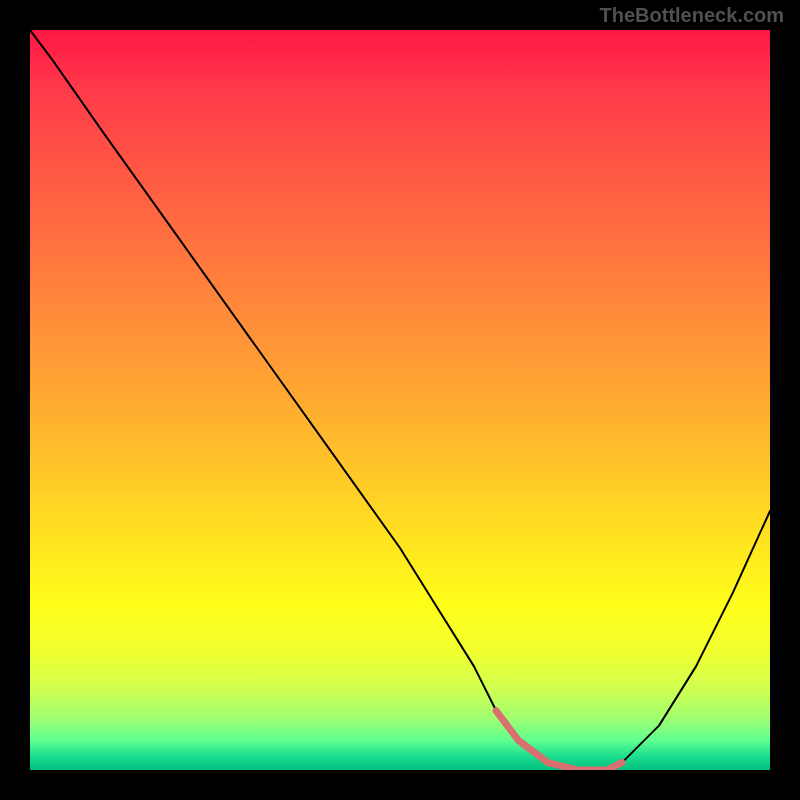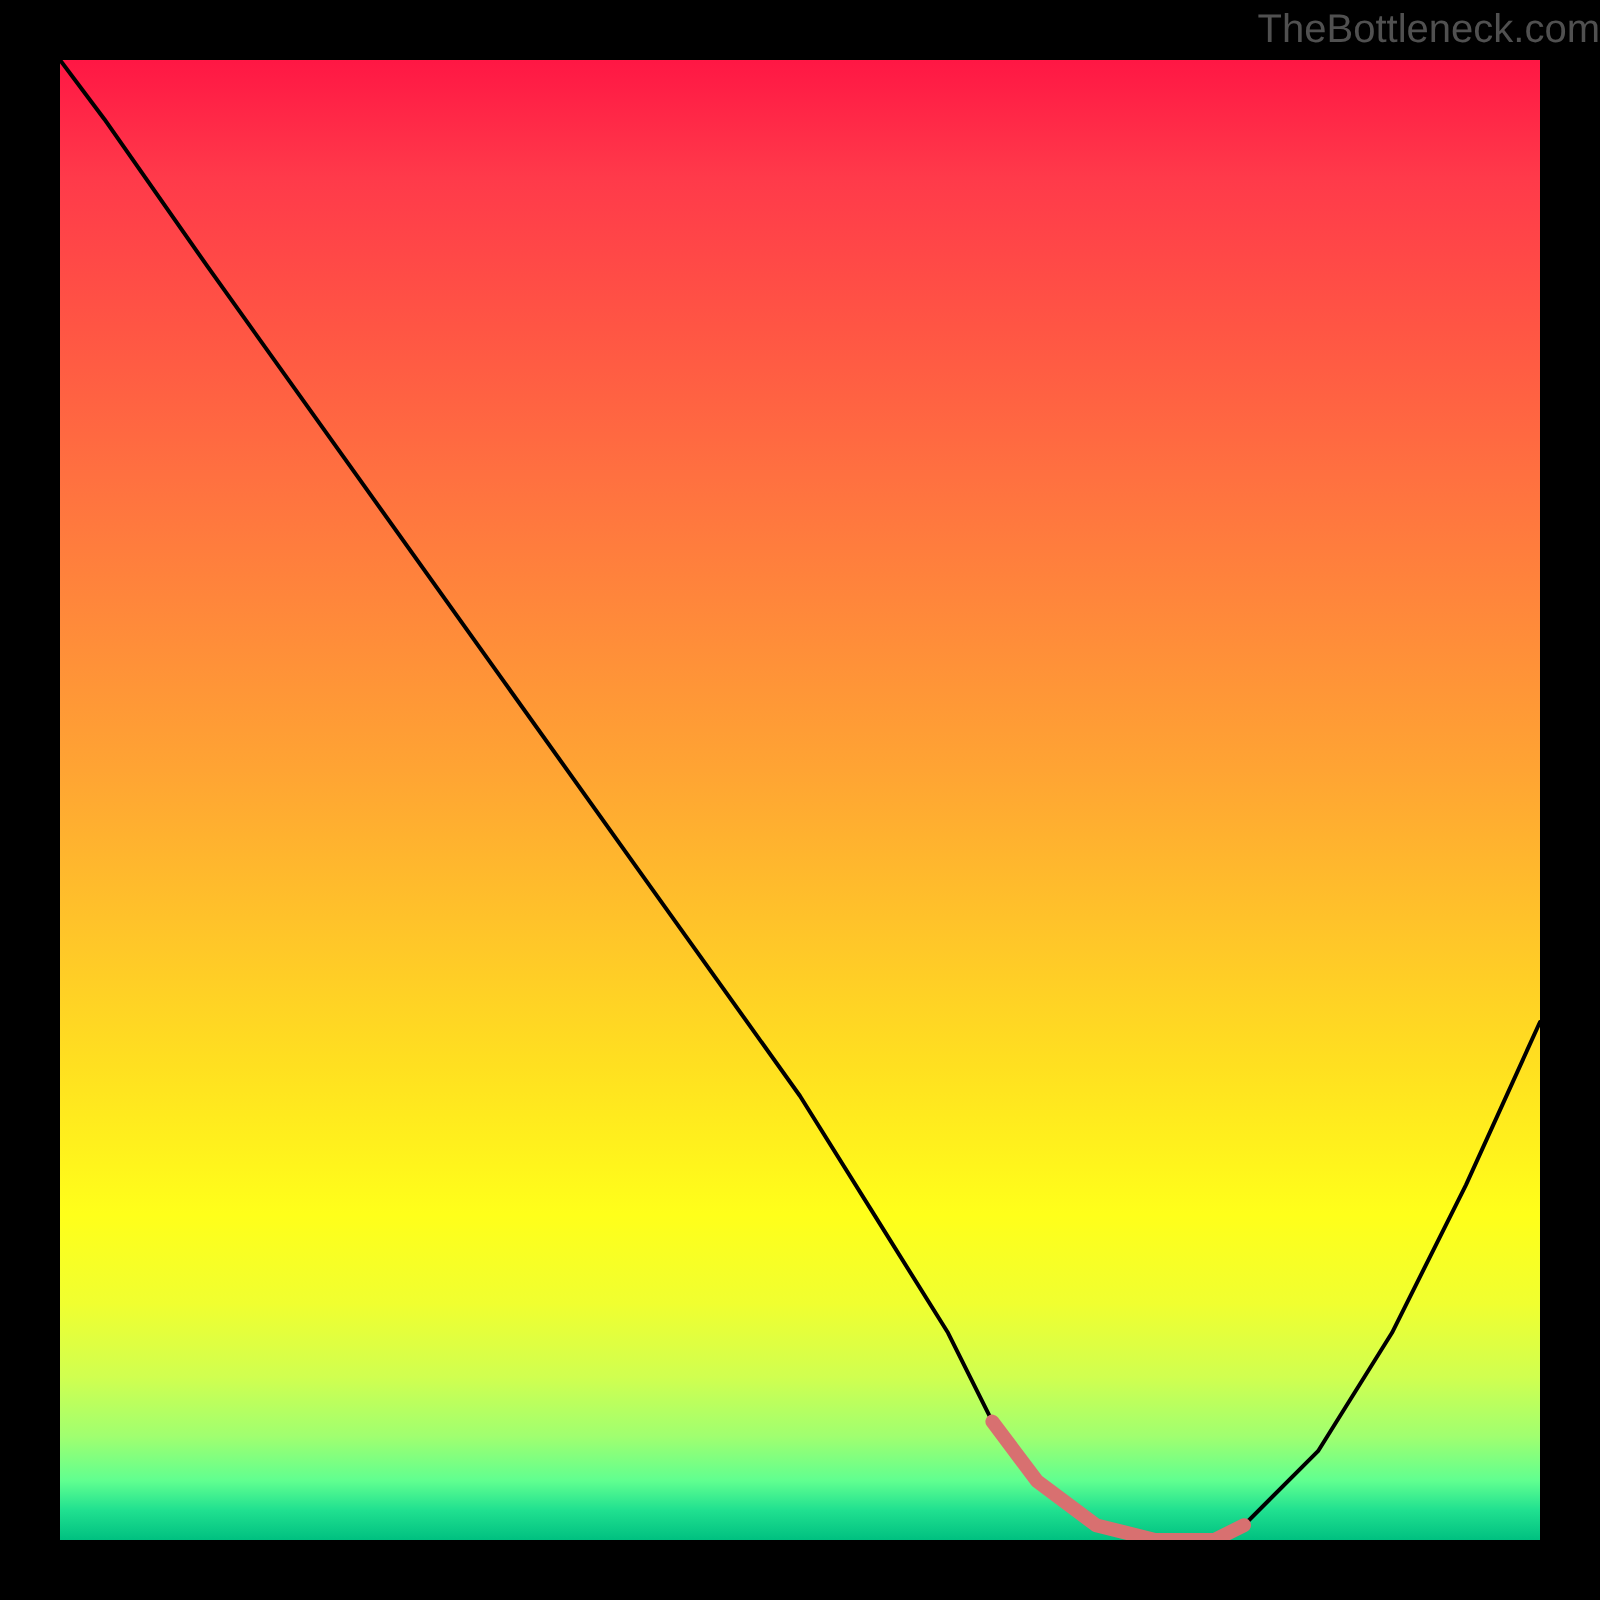--- a/index.html
+++ b/index.html
@@ -6,24 +6,24 @@
   body {
     width: 800px;
     height: 800px;
     background: #000;
     position: relative;
     font-family: Arial, sans-serif;
   }
   .watermark {
     position: absolute;
     top: 4px;
-    right: 0;
+    right: 16px;
     color: #505050;
     font-size: 20px;
-    font-weight: 400;
+    font-weight: 700;
     z-index: 10;
   }
   .plot-area {
     position: absolute;
     top: 30px;
     left: 30px;
     width: 740px;
     height: 740px;
   }
   .gradient-bg {

